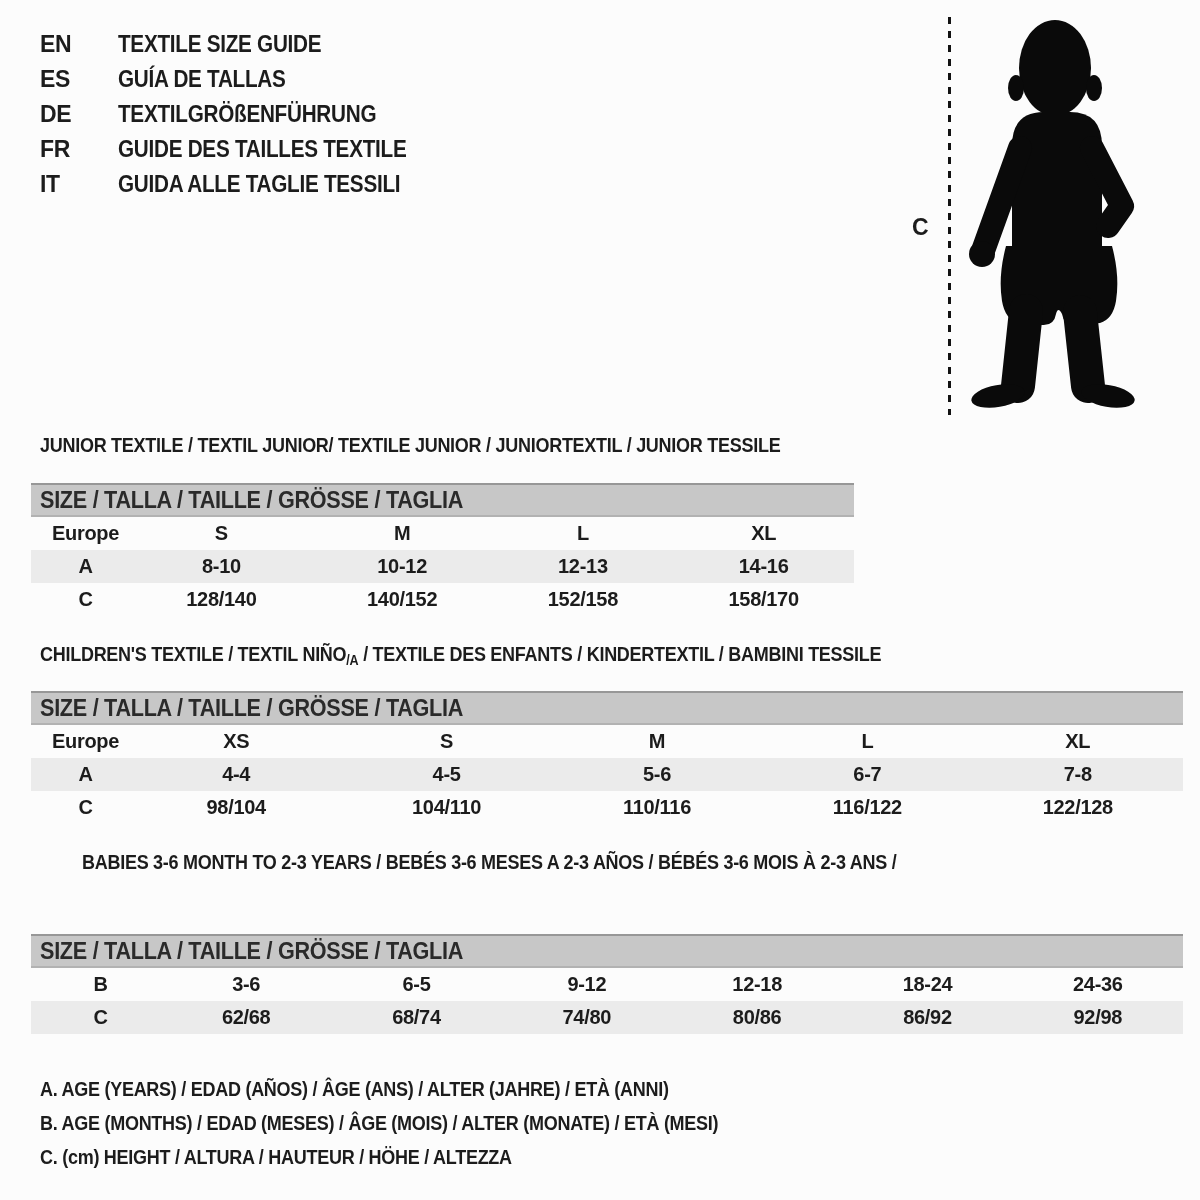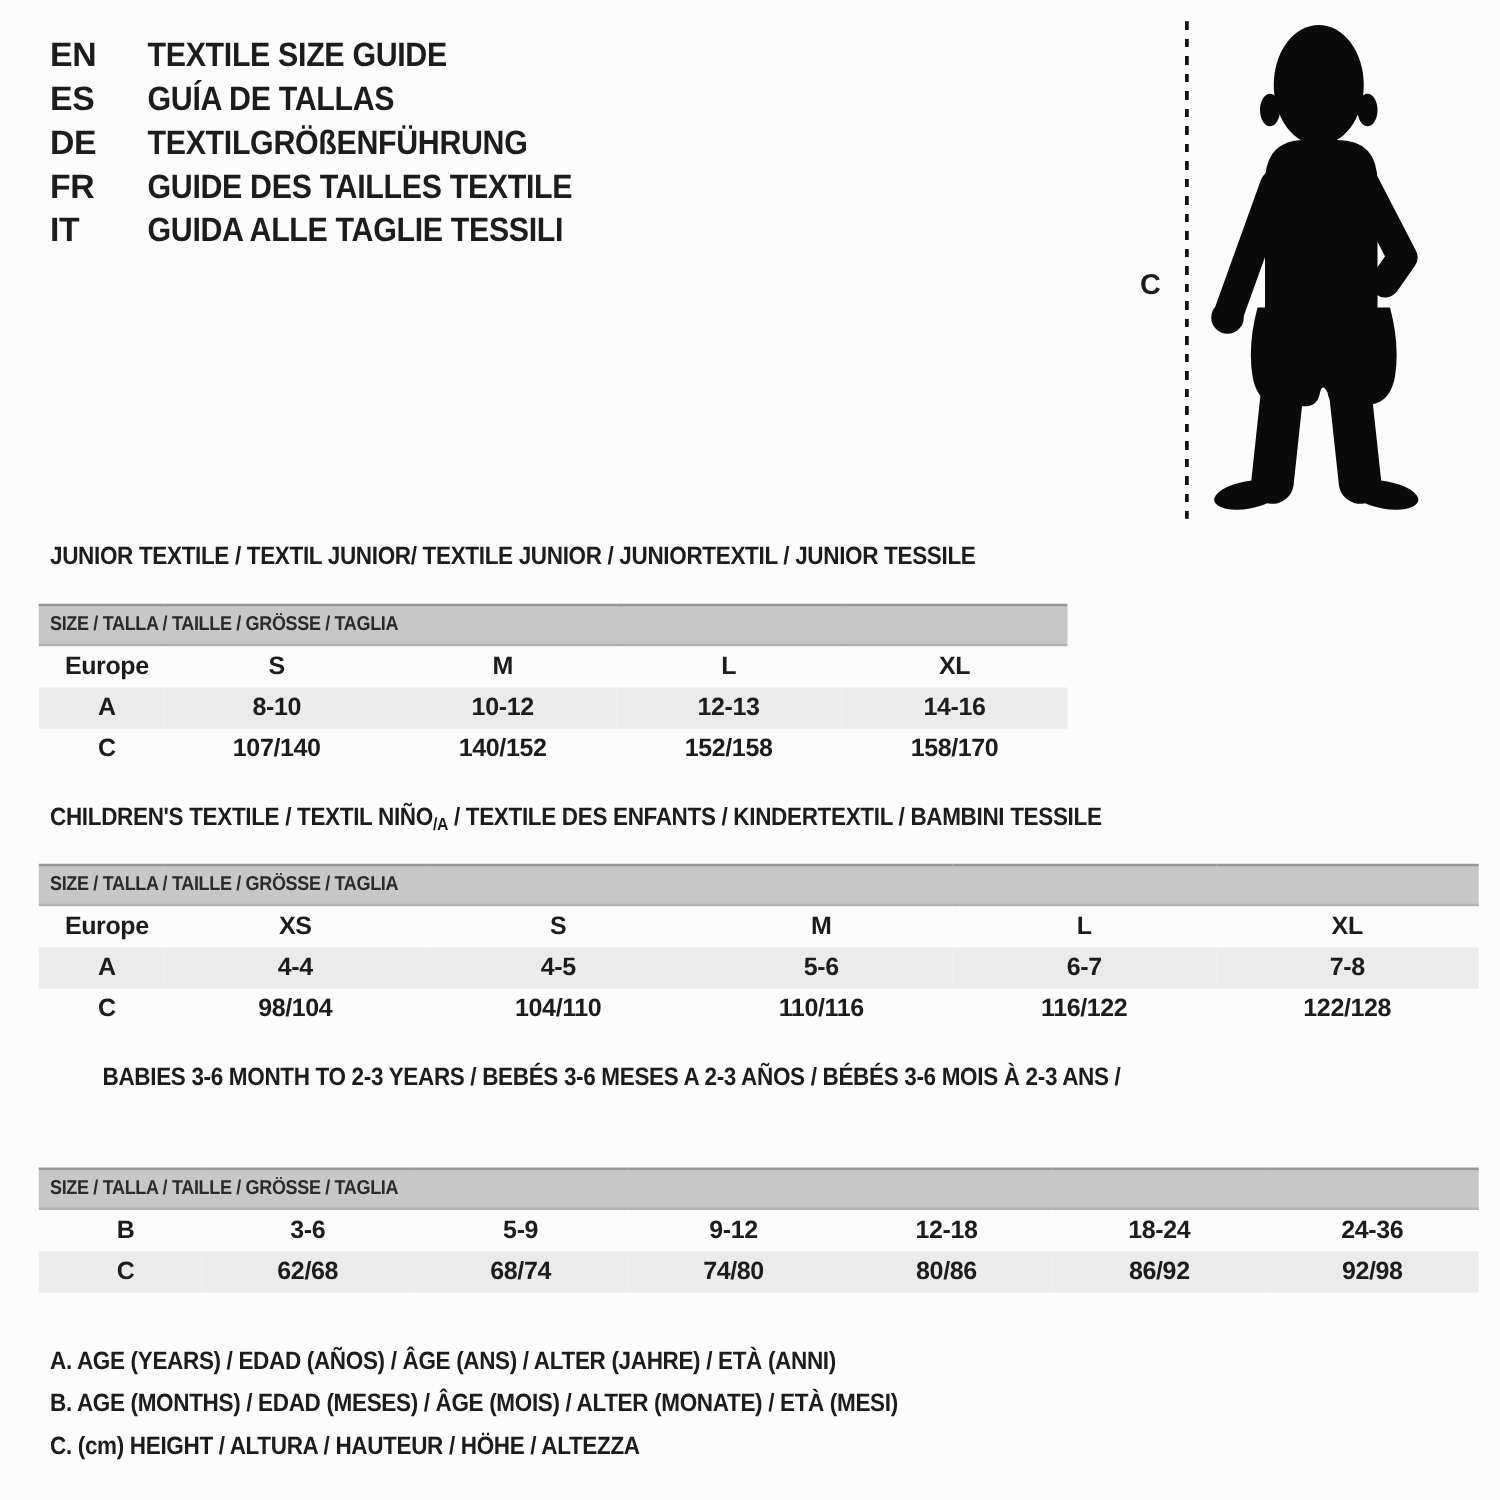--- a/index.html
+++ b/index.html
@@ -4,21 +4,21 @@
 <style>
   html,body{margin:0;padding:0;}
   .page{
     position:relative;width:1200px;height:1200px;background:#fcfcfc;overflow:hidden;
     font-family:"Liberation Sans","DejaVu Sans",sans-serif;
     font-weight:700;color:#1c1c1c;letter-spacing:-0.3px;
   }
   .cond{display:inline-block;transform:scaleX(0.9);transform-origin:0 50%;white-space:nowrap;}
 
   
-  .lang-list{position:absolute;left:40px;top:27px;font-size:27px;line-height:35px;}
+  .lang-list{position:absolute;left:40px;top:27px;font-size:23px;line-height:35px;}
   .lang-row{white-space:nowrap;}
   .lang-code{display:inline-block;width:78px;}
 
   
   .measure-line{
     position:absolute;left:948px;top:17px;width:3px;height:398px;
     background:repeating-linear-gradient(to bottom,#121212 0 7px,transparent 7px 14px);
   }
   .measure-label{position:absolute;left:912px;top:214px;font-size:23px;}
   .silhouette{position:absolute;left:956px;top:16px;}
@@ -30,21 +30,21 @@
   #babies-title{left:40px;top:845px;line-height:34px;margin-left:42px;}
   .subscript{font-size:14px;vertical-align:-4px;letter-spacing:-0.3px;}
 
   
   table.size-table{position:absolute;border-collapse:collapse;table-layout:fixed;font-size:20px;}
   #junior-table{left:31px;top:483px;width:823px;}
   #children-table{left:31px;top:691px;width:1152px;}
   #babies-table{left:31px;top:934px;width:1152px;}
   th.size-bar{
     background:#c7c7c7;height:30px;text-align:left;padding:0 0 0 9px;
-    font-size:16px;color:#2a2a2a;font-weight:700;
+    font-size:24px;color:#2a2a2a;font-weight:700;
     border-top:2px solid #979797;border-bottom:2px solid #b2b2b2;
   }
   td{height:33px;text-align:center;padding:0;font-weight:700;}
   td.lbl{text-align:center;padding-left:9px;}
   tr.alt td{background:#ebebeb;}
 
   
   .legend{position:absolute;left:40px;top:1072px;font-size:20px;line-height:34px;}
 </style>
 </head>
@@ -107,21 +107,21 @@
     </tr>
     <tr class="alt">
       <td class="lbl">A</td>
       <td>8-10</td>
       <td>10-12</td>
       <td>12-13</td>
       <td>14-16</td>
     </tr>
     <tr>
       <td class="lbl">C</td>
-      <td>107/140</td>
+      <td>128/140</td>
       <td>140/152</td>
       <td>152/158</td>
       <td>158/170</td>
     </tr>
   </tbody>
     </table>
 
   <div class="sec-title" id="children-title">
     <span class="cond"><span>CHILDREN'S TEXTILE / TEXTIL NIÑO</span><span class="subscript">/A</span><span> / TEXTILE DES ENFANTS / KINDERTEXTIL / BAMBINI TESSILE</span></span>
   </div>
@@ -178,21 +178,21 @@
         <col>
         <col>
       </colgroup>
     <tbody>
         <tr>
       <th class="size-bar" colspan="7"><span class="cond">SIZE / TALLA / TAILLE / GRÖSSE / TAGLIA</span></th>
     </tr>
     <tr>
       <td class="lbl">B</td>
       <td>3-6</td>
-      <td>5-9</td>
+      <td>6-5</td>
       <td>9-12</td>
       <td>12-18</td>
       <td>18-24</td>
       <td>24-36</td>
     </tr>
     <tr class="alt">
       <td class="lbl">C</td>
       <td>62/68</td>
       <td>68/74</td>
       <td>74/80</td>

